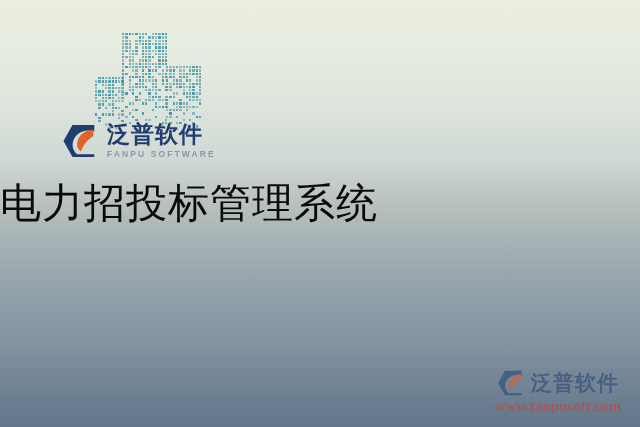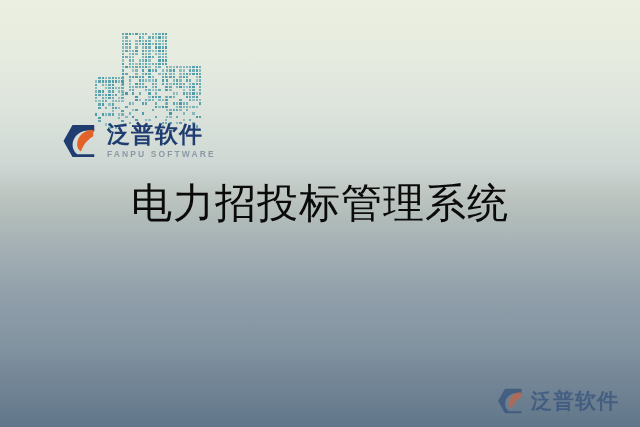--- a/index.html
+++ b/index.html
@@ -82,21 +82,20 @@
     margin-top: 4px;
     white-space: nowrap;
   }
 
   
   #headline {
     position: absolute;
     left: 0;
     top: 178px;
     width: 640px;
-    text-align: center;
     font-family: "DejaVu Serif", "Liberation Serif", serif;
     font-size: 41px;
     line-height: 51px;
     color: #0a0a0a;
     letter-spacing: 1px;
   }
   #headline .hl-line {
     display: block;
     white-space: nowrap;
   }
@@ -616,15 +615,16 @@
   </div>
 
   <div id="watermark">
     <div id="wm-row">
       <svg id="wm-mark" viewBox="0 0 40 38">
         <path d="M11 2 L34 2 L34 9 C26 6 17 9 13 16 C9.5 22 11 29 16 33 L34 33 L34 36 L11 36 L1.5 19 Z" fill="#2c4a77"></path>
         <path d="M33 7 C24 7 17 13 16 21 C15.5 25 17 28 20 30 C22 24 26 18 33 14 Z" fill="#d1603a"></path>
       </svg>
       <div id="wm-cn">泛普软件</div>
     </div>
+    <div id="wm-url">www.fanpusoft.com</div>
   </div>
 
 </div>
 
 </body></html>

